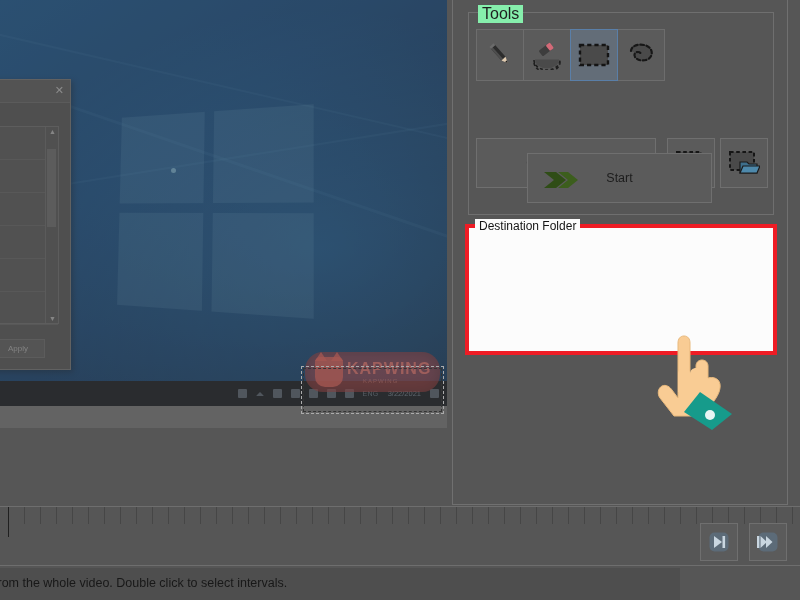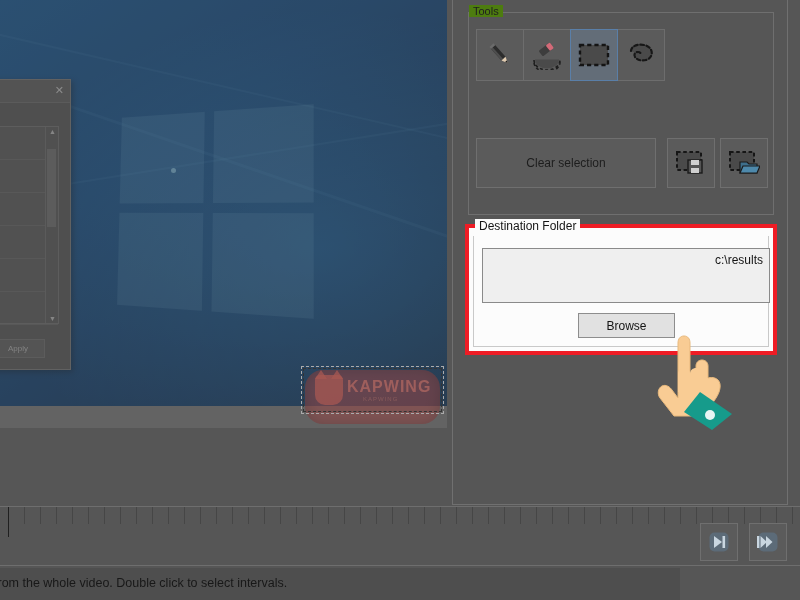--- a/index.html
+++ b/index.html
@@ -83,21 +83,21 @@
   .tray .dt{font-size:7.5px;color:#9ab0c2;opacity:.6;}
   .video-strip{
     position:absolute;left:0;bottom:0;width:447px;height:22px;background:#6d6d6d;
   }
 
   
   .dim{position:absolute;inset:0;background:rgba(86,86,86,.42);pointer-events:none;}
 
   
   .wm{
-    position:absolute;left:305px;top:370px;width:135px;height:54px;text-align:right;
+    position:absolute;left:305px;top:352px;width:135px;height:40px;text-align:right;
   }
   .wm-box{
     position:absolute;inset:0;background:rgba(196,60,60,.55);border-radius:18px;
     box-shadow:inset 0 0 14px rgba(0,0,0,.25);
   }
   .wm-fox{
     position:absolute;left:10px;top:5px;width:28px;height:30px;
     background:rgba(225,90,80,.75);border-radius:5px 5px 10px 10px;
   }
   .wm-fox:before,.wm-fox:after{
@@ -124,22 +124,22 @@
 
   
   .side{
     position:absolute;left:452px;top:0;width:336px;height:505px;
     background:#565656;border:1px solid #707070;border-top:none;box-sizing:border-box;
   }
   .group{
     position:absolute;border:1px solid #6f6f6f;box-sizing:border-box;
   }
   .group > .legend{
-    position:absolute;left:0;top:-8px;background:#4d7c0f;padding:0 4px;
-    font-size:11px;color:#1f1f1f;white-space:nowrap;
+    position:absolute;left:9px;top:-8px;background:#86efac;padding:0 4px;
+    font-size:16px;color:#1f1f1f;white-space:nowrap;
   }
   
   .g-tools{left:15px;top:12px;width:306px;height:203px;}
   .toolbar{position:absolute;left:7px;top:16px;display:flex;}
   .tool{
     width:48px;height:52px;background:#5b5b5b;border:1px solid #6d6d6d;
     margin-right:-1px;display:flex;align-items:center;justify-content:center;
     position:relative;box-sizing:border-box;
   }
   .tool.active{background:#636d78;border:1px solid #5a7fa8;z-index:2;}
@@ -251,20 +251,34 @@
         <div class="prop-scroll">
           <div class="ar up">▲</div>
           <div class="thumb"></div>
           <div class="ar dn">▼</div>
         </div>
       </div>
 
       <div class="prop-btn apply">Apply</div>
     </div>
 
+    <div class="taskbar">
+      <div class="tray">
+        <div class="ic"></div>
+        <div class="ic caret"></div>
+        <div class="ic"></div>
+        <div class="ic"></div>
+        <div class="ic"></div>
+        <div class="ic"></div>
+        <div class="ic"></div>
+        <div class="txt">ENG</div>
+        <div class="dt">3/22/2021</div>
+        <div class="ic"></div>
+      </div>
+    </div>
     <div class="video-strip"></div>
 
     <div class="wm">
       <div class="wm-box"></div>
       <div class="wm-fox"></div>
       <div class="wm-text">KAPWING</div>
       <div class="wm-sub">KAPWING</div>
     </div>
     <div class="marquee"></div>
 
@@ -326,28 +340,31 @@
         <svg width="32" height="26" viewBox="0 0 32 26">
           <rect x="2" y="2" width="24" height="18" fill="#4a4a4a" stroke="#161616" stroke-width="2" stroke-dasharray="3.6,2.6"></rect>
           <path d="M12,12 h7 l2,2 h8 v9 h-17 z" fill="#3e6f8c" stroke="#1b1b1b" stroke-width="1.2"></path>
           <path d="M12,23 l3,-7 h17 l-3,7 z" fill="#4e89ab" stroke="#1b1b1b" stroke-width="1.2"></path>
         </svg>
       </div>
     </div>
 
     <div class="group g-dest">
       <div class="legend">Destination Folder</div>
-      <div class="dest-inner">
-        <div class="path-box" title="Choose destination folder">c:\results</div>
-        <div class="btn-browse">
-          <span>Browse</span>
-        </div>
-      </div>
-    </div>
-
+    </div>
+
+    <div class="btn-start">
+      <span class="arr">
+        <svg width="40" height="26" viewBox="0 0 40 26">
+          <polygon points="2,5 14,5 24,13 14,21 2,21 12,13" fill="#2f4d16"></polygon>
+          <polygon points="16,5 26,5 36,13 26,21 16,21 26,13" fill="#3c5e1d"></polygon>
+        </svg>
+      </span>
+      <span>Start</span>
+    </div>
   </div>
 
   <div class="timeline">
     <div class="ruler" id="ruler">
         <div class="tick major" style="left: 8px;"></div>
         <div class="tick minor" style="left: 24px;"></div>
         <div class="tick minor" style="left: 40px;"></div>
         <div class="tick minor" style="left: 56px;"></div>
         <div class="tick minor" style="left: 72px;"></div>
         <div class="tick minor" style="left: 88px;"></div>

